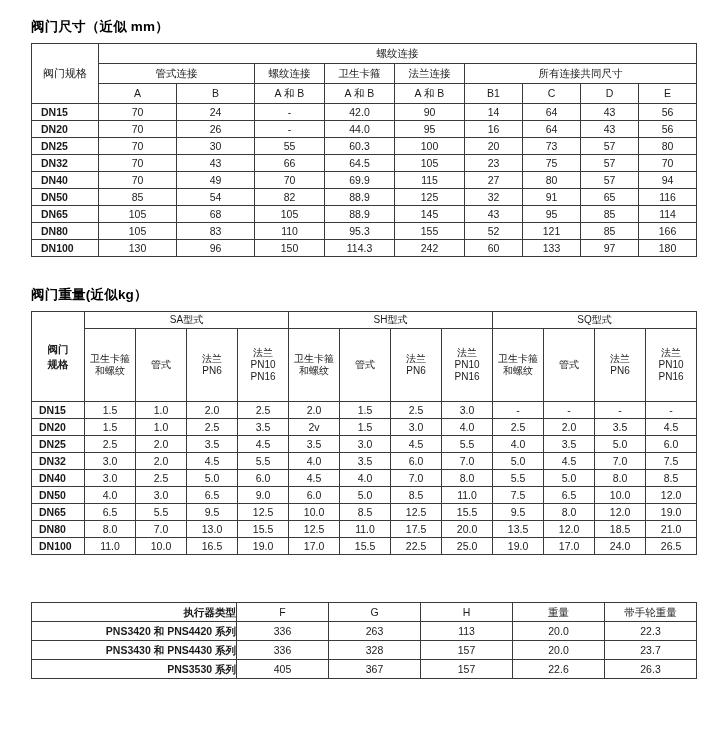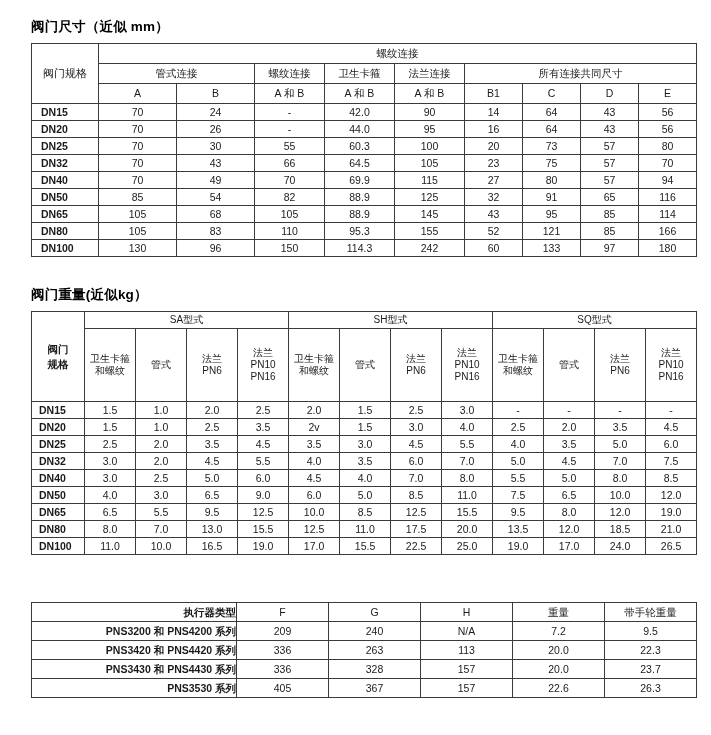--- a/index.html
+++ b/index.html
@@ -497,28 +497,20 @@
           <th class="typehead">执行器类型</th>
         <th>F</th>
             <th>G</th>
             <th>H</th>
             <th>重量</th>
             <th>带手轮重量</th>
           </tr>
       </thead>
       <tbody id="act-body">
           <tr>
-            <td class="typehead">PNS3200 和 PNS4200 系列</td>
-            <td>209</td>
-            <td>240</td>
-            <td>N/A</td>
-            <td>7.2</td>
-            <td>9.5</td>
-          </tr>
-          <tr>
             <td class="typehead">PNS3420 和 PNS4420 系列</td>
             <td>336</td>
             <td>263</td>
             <td>113</td>
             <td>20.0</td>
             <td>22.3</td>
           </tr>
           <tr>
             <td class="typehead">PNS3430 和 PNS4430 系列</td>
             <td>336</td>

